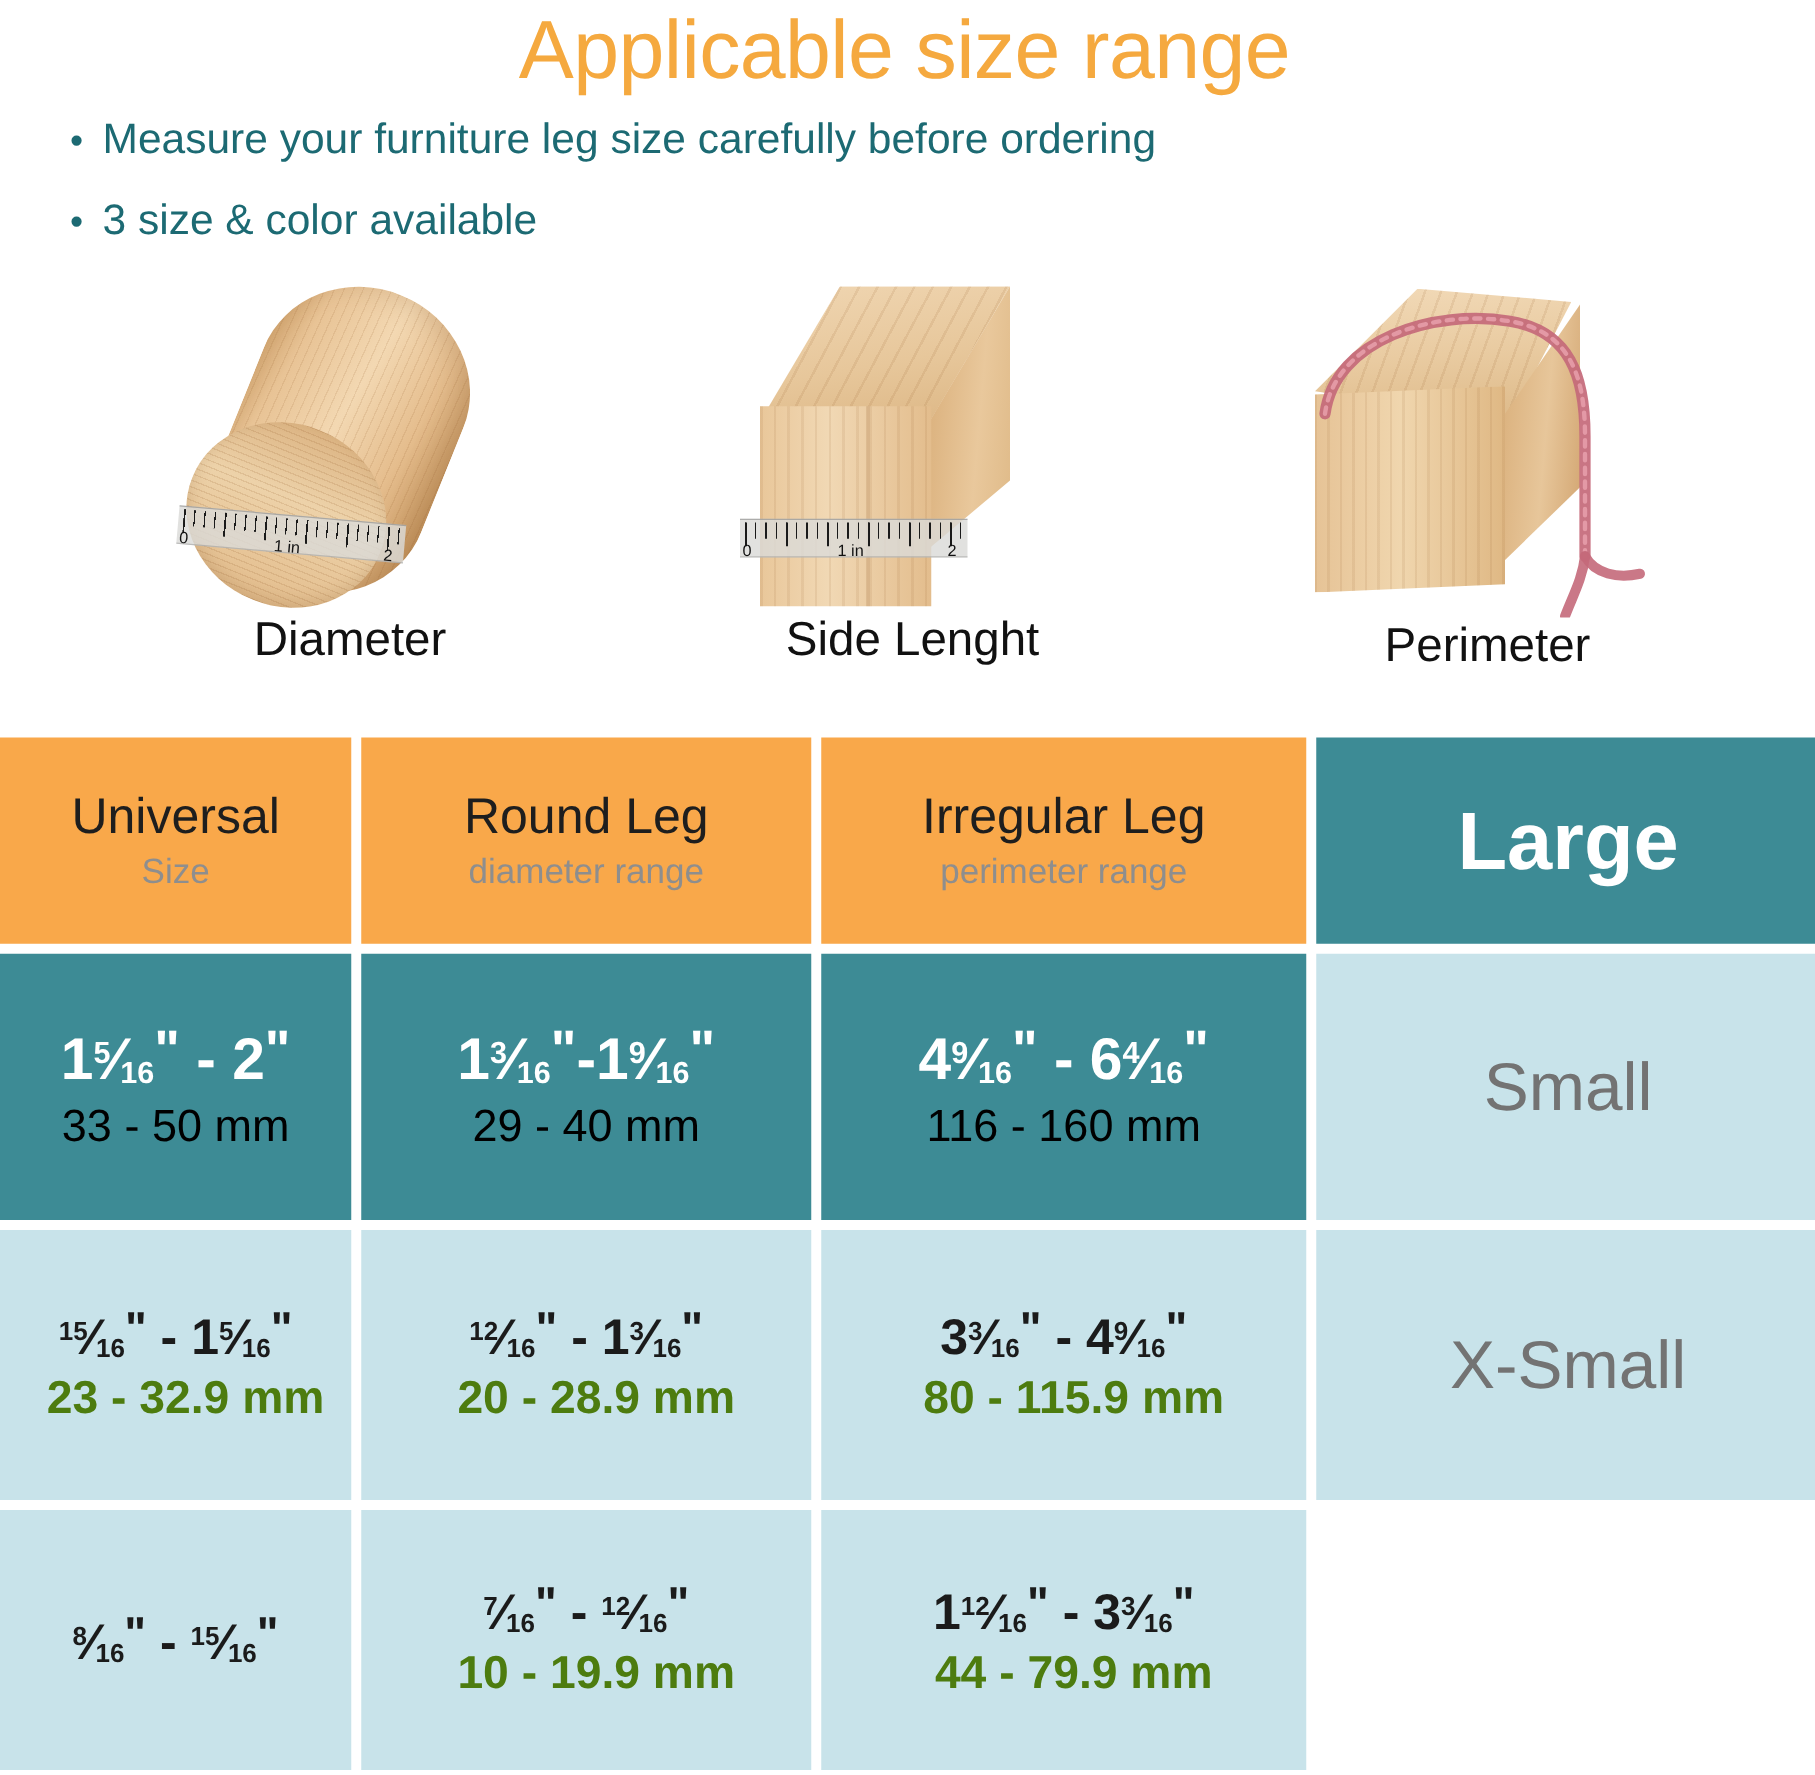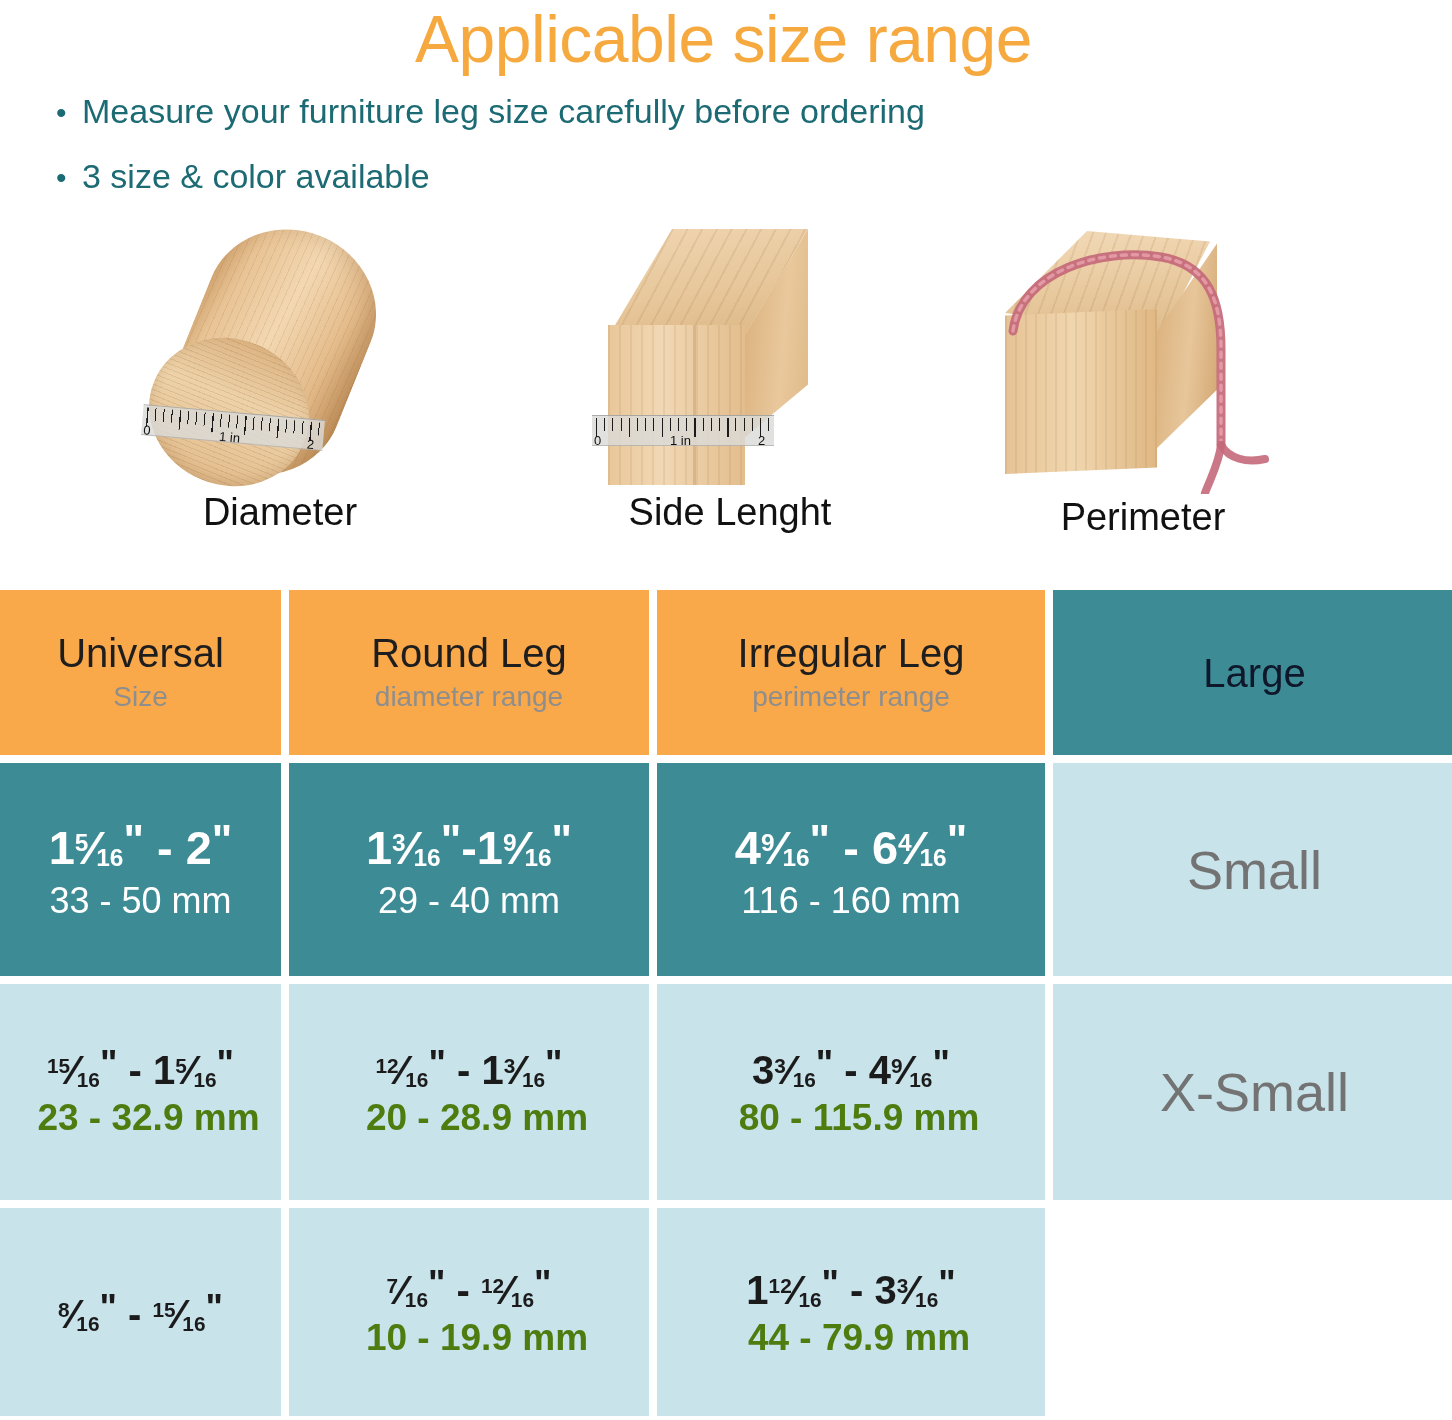--- a/index.html
+++ b/index.html
@@ -140,21 +140,21 @@
         rgba(0,0,0,0) 2px, rgba(0,0,0,0) 11px),
       linear-gradient(90deg, #e9c79a 0%, #f1d8b4 40%, #e3bd8d 100%);
   }
   .blk-front::after {
     content:""; position:absolute; left: 62%; top:0; width:3px; height:100%;
     background: rgba(150,95,45,0.22);
   }
   .blk-ruler { left: 12px; top: 196px; width: 182px; height: 31px; }
 
   
-  .fig-irreg { left: 973px; top: -10px; width: 340px; }
+  .fig-irreg { left: 1020px; top: -10px; width: 340px; }
   .irr-wrap { position: relative; width: 320px; height: 285px; margin: 0 auto; }
   .irr-top {
     position: absolute; left: 22px; top: 22px;
     width: 205px; height: 105px;
     background: linear-gradient(175deg, #f2dab8 0%, #e9cba1 50%, #ddb988 100%);
     clip-path: polygon(0% 78%, 40% 0%, 100% 10%, 76% 100%);
   }
   .irr-top-grain {
     position: absolute; left: 22px; top: 22px;
     width: 205px; height: 105px;
@@ -203,32 +203,32 @@
   .cell.hdr .h-main {
     font-size: 40px; color: #1e1e1e; line-height: 1.1;
   }
   .cell.hdr .h-sub {
     font-size: 28px; color: #8e8e8e; line-height: 1.25; margin-top: 4px;
   }
   .cell.large { background: #3D8B95; }
   .cell.light { background: #C8E3EA; }
 
   .size-label-large {
-    font-size: 40px; font-weight: normal; color: #0f172a; line-height: 1;
+    font-size: 65px; font-weight: bold; color: #ffffff; line-height: 1;
   }
   .size-label {
     font-size: 54px; color: #737373; line-height: 1;
   }
 
   .val-in {
     font-size: 47px; font-weight: bold; color: #ffffff;
     line-height: 1.05; white-space: nowrap;
   }
   .val-mm {
-    font-size: 36px; color: #ffffff; line-height: 1.15; margin-top: 8px;
+    font-size: 36px; color: #000000; line-height: 1.15; margin-top: 8px;
     white-space: nowrap;
   }
   .light .val-in {
     font-size: 40px; font-weight: bold; color: #1b1b1b;
   }
   .light .val-mm {
     font-size: 37px; font-weight: bold; color: #4d7c0f; margin-top: 6px; margin-left: 16px;
   }
 
   

